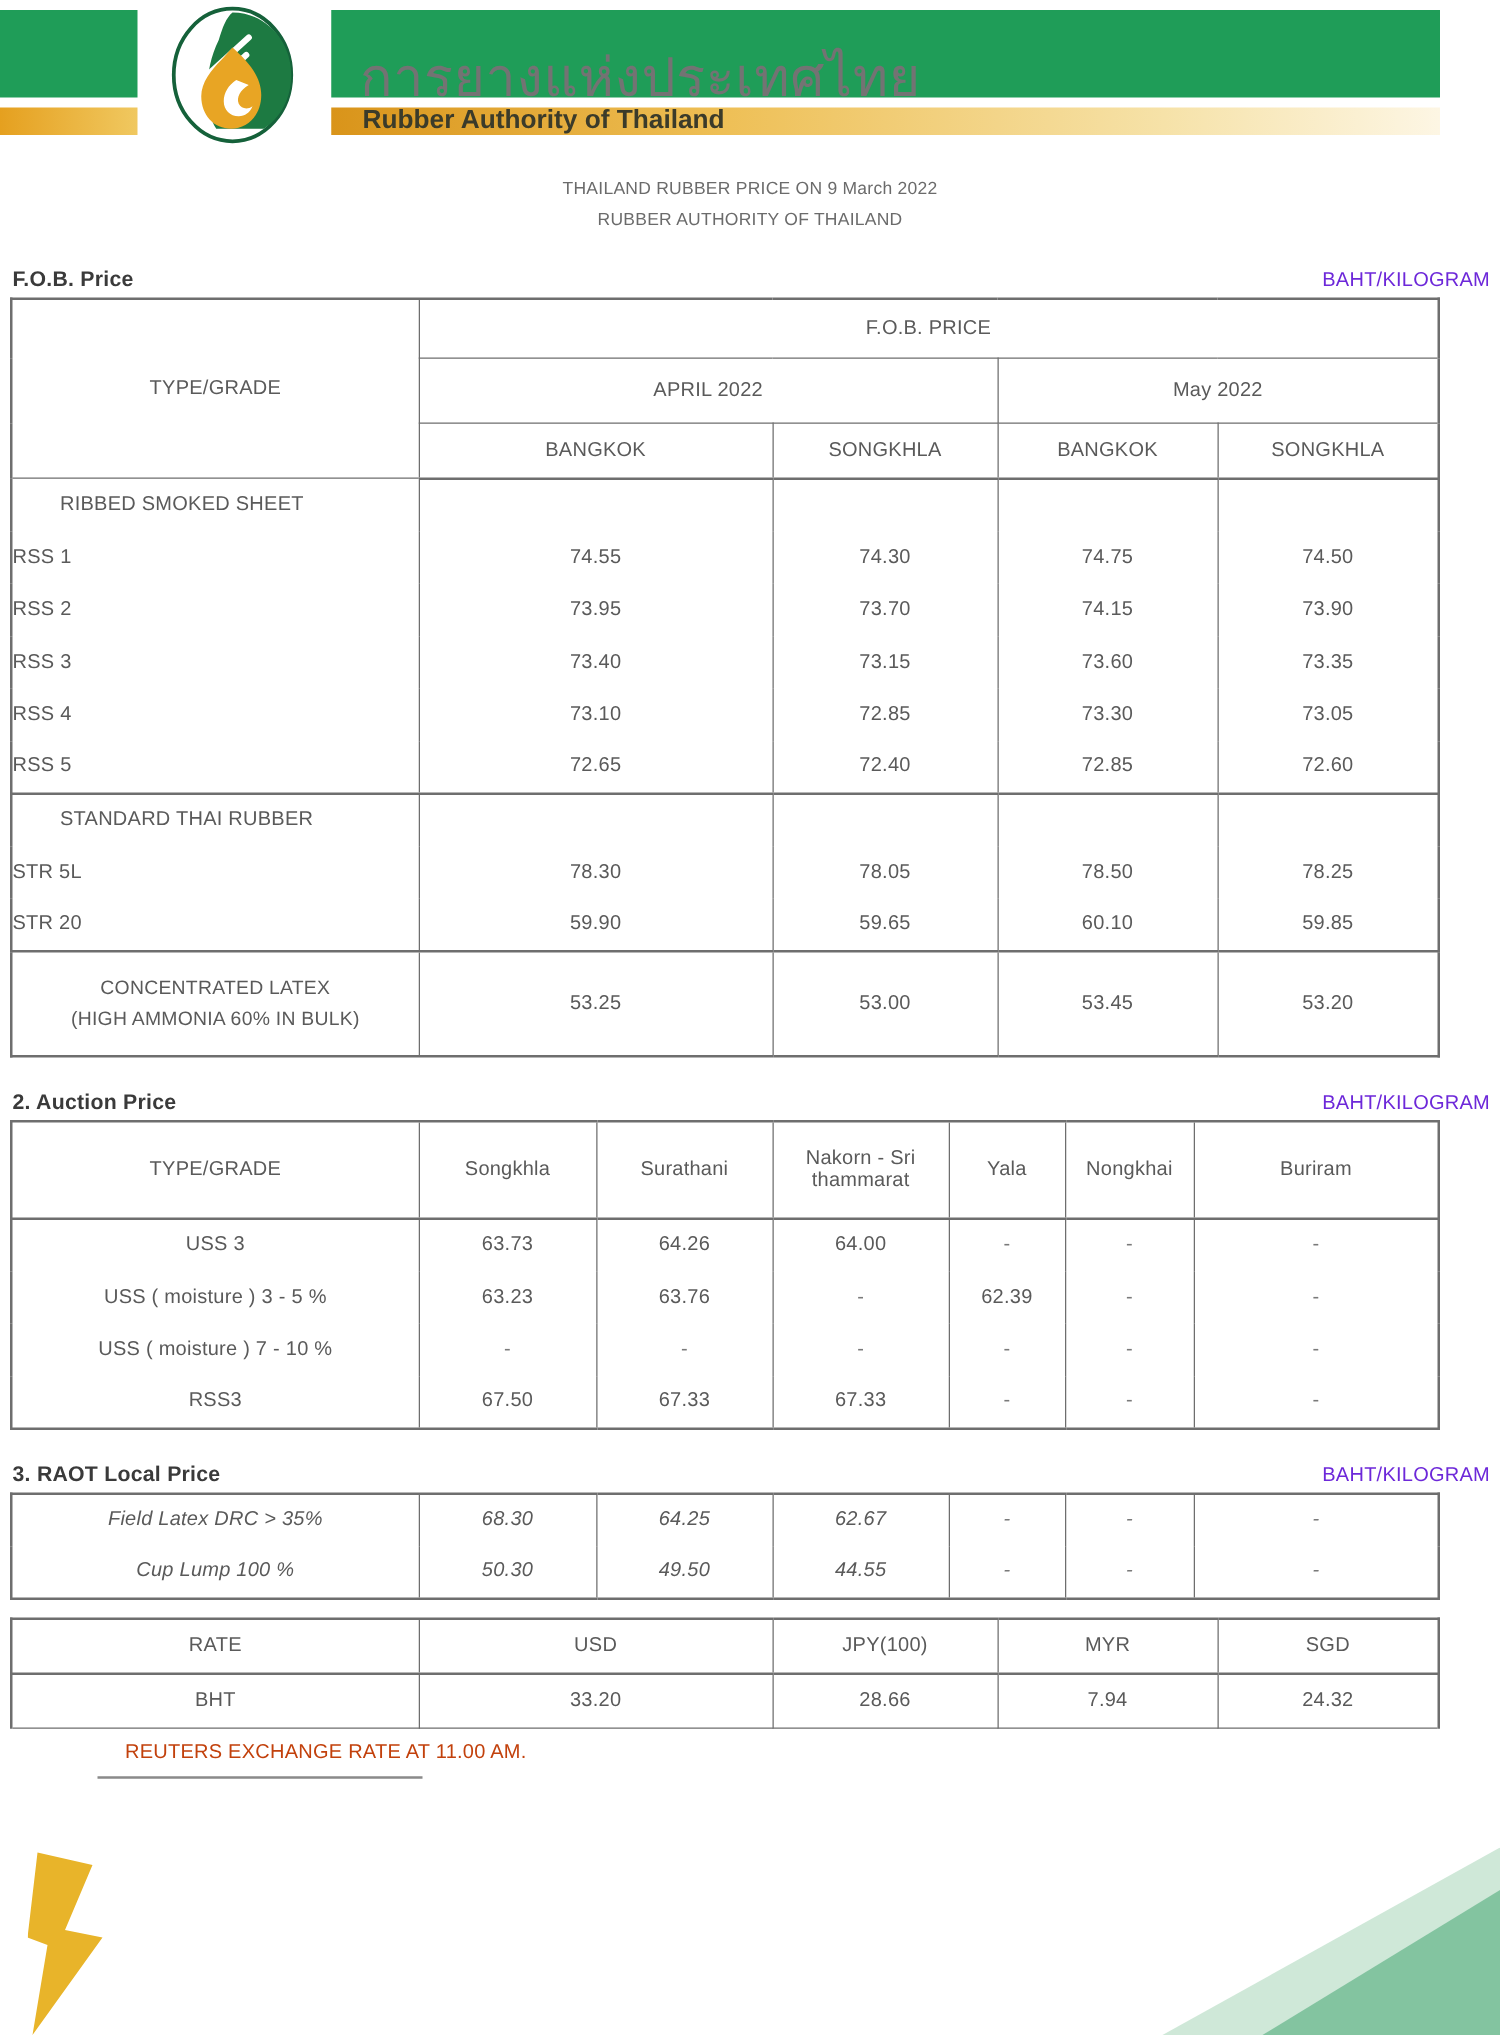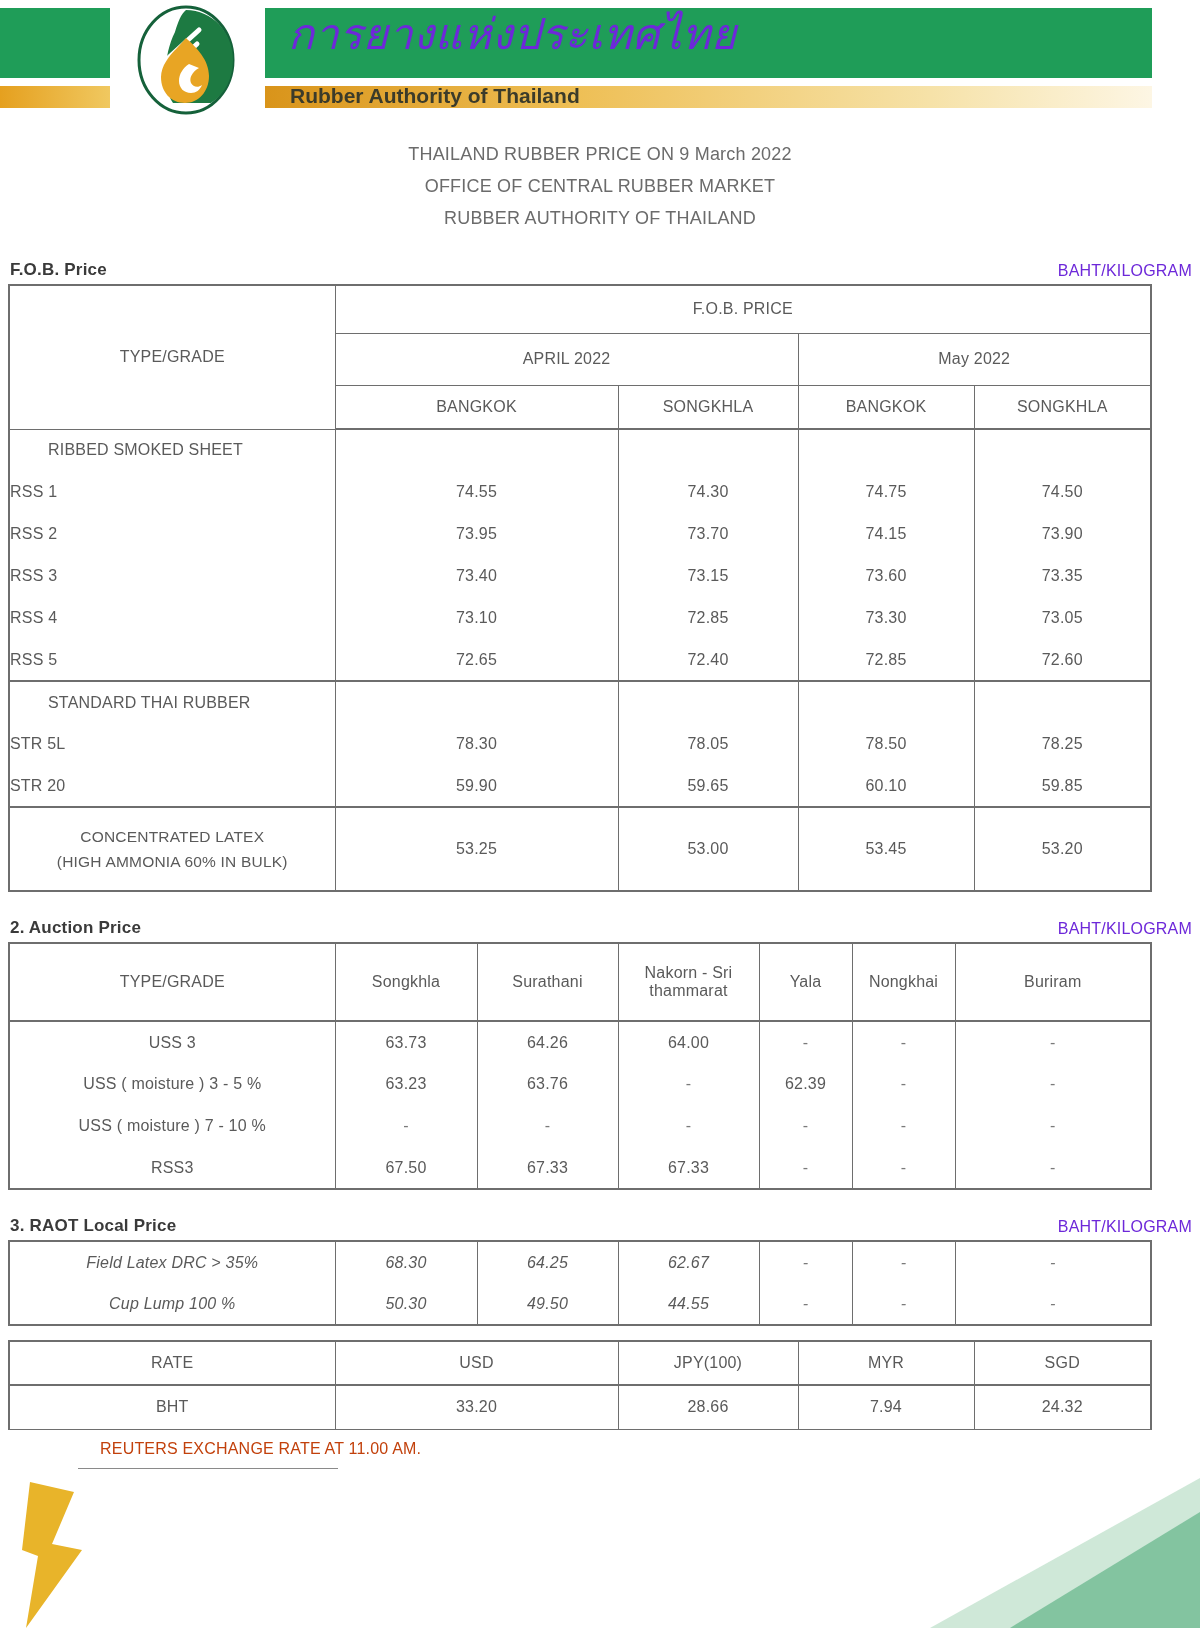--- a/index.html
+++ b/index.html
@@ -40,27 +40,26 @@
     background: #1f9d58;
   }
   .banner-gold-main {
     position: absolute;
     left: 265px; top: 86px;
     width: 887px; height: 22px;
     background: linear-gradient(to right,#d9941a 0%,#eebf55 35%,#f6e2a8 75%,#fdf6e4 100%);
   }
   .banner-thai {
     position: absolute;
-    left: 288px; top: 0;
+    left: 288px; top: 28px;
     font-size: 43px;
-    color: #6d28d9;
+    color: #737373;
     font-family: "DejaVu Sans", sans-serif;
     letter-spacing: 0.5px;
     white-space: nowrap;
-    font-style: italic;
   }
   .banner-eng {
     position: absolute;
     left: 290px; top: 84px;
     font-size: 21px;
     font-weight: bold;
     color: #3b3b2a;
     white-space: nowrap;
     font-family: "Liberation Sans", sans-serif;
   }
@@ -70,21 +69,21 @@
     width: 106px; height: 112px;
   }
 
   
   .titles {
     margin-top: 18px;
     text-align: center;
     color: #6b6b6b;
   }
   .titles div {
-    font-size: 18px;
+    font-size: 14px;
     line-height: 1.78;
     letter-spacing: 0.2px;
   }
 
   
   .sec-row {
     display: flex;
     justify-content: space-between;
     align-items: flex-end;
     padding: 0 8px 4px 10px;
@@ -188,21 +187,20 @@
     <path d="M53 34 C64 44 76 56 76 72 C76 88 65 99 52 99 C38 99 28 88 28 73 C28 62 36 52 44 44 C47 41 50 37 53 34 Z" fill="#e8a524"></path>
     <path d="M56 60 C50 64 46 70 46 77 C46 84 51 89 58 89 C63 89 67 86 69 81 C65 84 60 83 58 79 C56 74 59 68 66 64 Z" fill="#ffffff"></path>
   </svg>
 
   <div class="banner-thai">การยางแห่งประเทศไทย</div>
   <div class="banner-eng">Rubber Authority of Thailand</div>
 </div>
 
 <div class="titles">
   <div>THAILAND RUBBER PRICE ON 9 March 2022</div>
-  <div>OFFICE OF CENTRAL RUBBER MARKET</div>
   <div>RUBBER AUTHORITY OF THAILAND</div>
 </div>
 
 <div class="spacer-sm"></div>
 
 <div class="sec-row">
   <span class="sec-title">F.O.B. Price</span>
   <span class="sec-unit">BAHT/KILOGRAM</span>
 </div>
 

